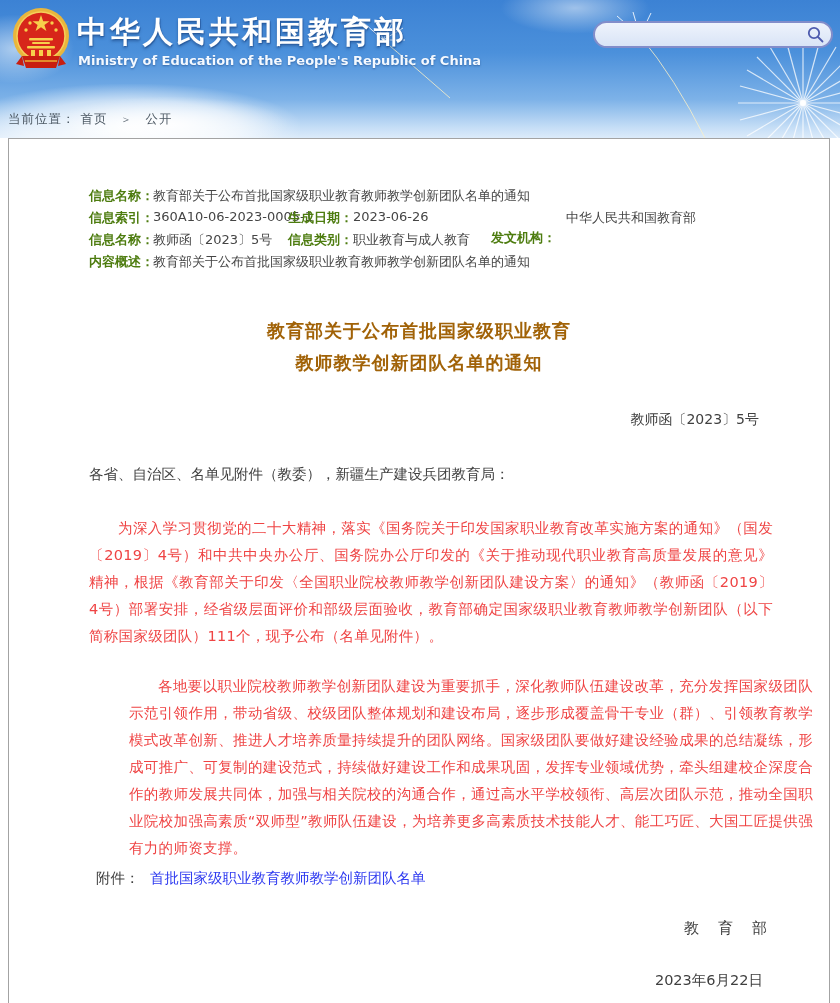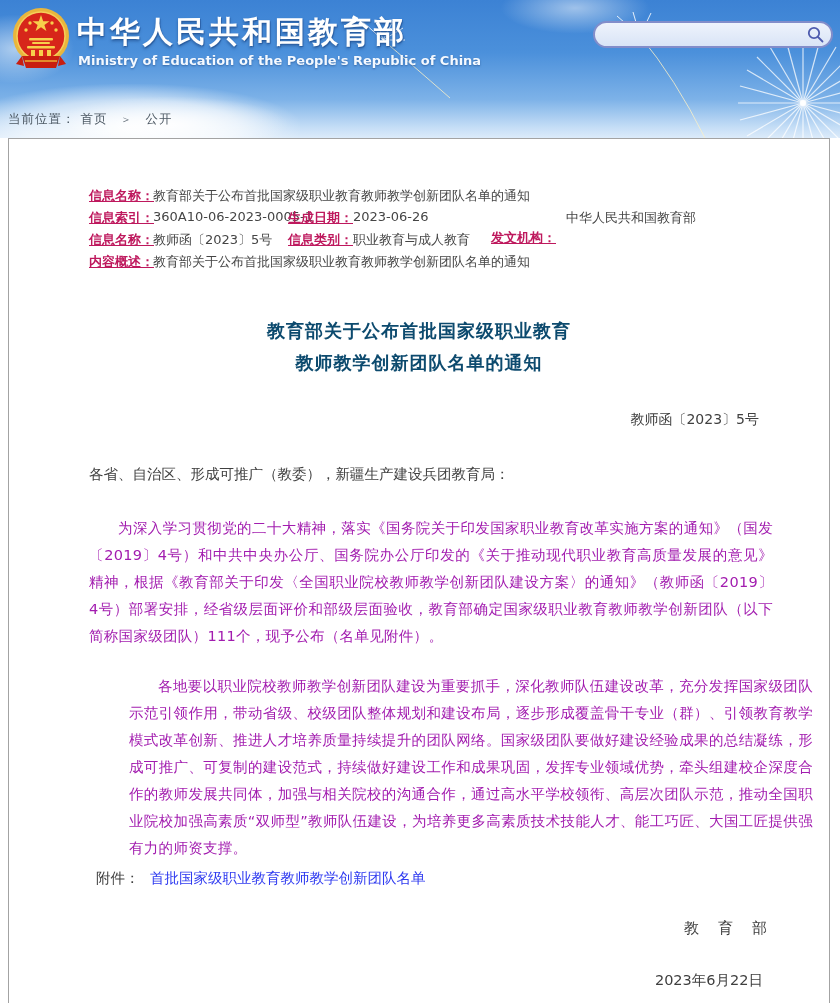--- a/index.html
+++ b/index.html
@@ -53,37 +53,37 @@
   }
   .breadcrumb a{color:#4c5863;text-decoration:none;cursor:pointer;}
   .breadcrumb .sep{margin:0 8px;font-size:11px;color:#5a6670;}
   
   .panel{
     position:absolute;left:8px;top:138px;width:822px;height:866px;box-sizing:border-box;
     background:#ffffff;border:1px solid #a3a3a3;border-bottom:none;
   }
   .meta-row{position:absolute;left:80px;height:20px;white-space:nowrap;font-size:13px;}
   .meta-row span{position:absolute;top:0;white-space:nowrap;}
-  .ml{font-weight:bold;color:#be185d;text-decoration:underline;}
+  .ml{font-weight:bold;color:#4d7c0f;}
   .mv{color:#454545;}
   .r1{top:48px;} .r2{top:70px;} .r3{top:92px;} .r4{top:114px;}
   .p0{left:0;} .pv1{left:64px;} .pl2{left:199px;} .pv2{left:264px;} .pl3{left:402px;margin-top:20px;} .pv3{left:477px;}
   .doc-title{
     position:absolute;left:0;top:176px;width:820px;text-align:center;
-    font-size:18px;font-weight:bold;color:#0c4a6e;line-height:32px;letter-spacing:1px;
+    font-size:18px;font-weight:bold;color:#a16207;line-height:32px;letter-spacing:1px;
   }
   .doc-no{
     position:absolute;right:70px;top:272px;font-size:14px;color:#404040;white-space:nowrap;
   }
   .salutation{
     position:absolute;left:80px;top:326px;font-size:14.5px;color:#404040;white-space:nowrap;
   }
   .body-p{
     position:absolute;left:80px;width:684px;margin:0;
-    font-size:14.5px;line-height:27px;color:#a21caf;
+    font-size:14.5px;line-height:27px;color:#ef4444;
     text-align:justify;text-indent:2em;letter-spacing:.3px;
   }
   .p1{top:376px;} .p2{top:534px;margin-left:40px;}
   .attachment{position:absolute;left:80px;top:730px;font-size:14.5px;color:#404040;white-space:nowrap;padding-left:7px;}
   .attachment a{color:#2e3af0;text-decoration:none;cursor:pointer;margin-left:6px;}
   .signer{position:absolute;right:60px;top:780px;font-size:15px;color:#3f3f3f;white-space:nowrap;letter-spacing:2px;}
   .doc-date{position:absolute;right:66px;top:832px;font-size:14.5px;color:#3f3f3f;white-space:nowrap;}
 </style>
 </head>
 <body>
@@ -213,21 +213,21 @@
     <span class="mv pv1">教育部关于公布首批国家级职业教育教师教学创新团队名单的通知</span>
   </div>
 
   <div class="doc-title">
     <div>教育部关于公布首批国家级职业教育</div>
     <div>教师教学创新团队名单的通知</div>
   </div>
 
   <div class="doc-no">教师函〔2023〕5号</div>
 
-  <div class="salutation">各省、自治区、形成可推广（教委），新疆生产建设兵团教育局：</div>
+  <div class="salutation">各省、自治区、名单见附件（教委），新疆生产建设兵团教育局：</div>
 
   <p class="body-p p1">为深入学习贯彻党的二十大精神，落实《国务院关于印发国家职业教育改革实施方案的通知》（国发〔2019〕4号）和中共中央办公厅、国务院办公厅印发的《关于推动现代职业教育高质量发展的意见》精神，根据《教育部关于印发〈全国职业院校教师教学创新团队建设方案〉的通知》（教师函〔2019〕4号）部署安排，经省级层面评价和部级层面验收，教育部确定国家级职业教育教师教学创新团队（以下简称国家级团队）111个，现予公布（名单见附件）。</p>
   <p class="body-p p2">各地要以职业院校教师教学创新团队建设为重要抓手，深化教师队伍建设改革，充分发挥国家级团队示范引领作用，带动省级、校级团队整体规划和建设布局，逐步形成覆盖骨干专业（群）、引领教育教学模式改革创新、推进人才培养质量持续提升的团队网络。国家级团队要做好建设经验成果的总结凝练，形成可推广、可复制的建设范式，持续做好建设工作和成果巩固，发挥专业领域优势，牵头组建校企深度合作的教师发展共同体，加强与相关院校的沟通合作，通过高水平学校领衔、高层次团队示范，推动全国职业院校加强高素质“双师型”教师队伍建设，为培养更多高素质技术技能人才、能工巧匠、大国工匠提供强有力的师资支撑。</p>
 
   <div class="attachment">
     <span>附件：</span>
     <a>首批国家级职业教育教师教学创新团队名单</a>
   </div>
 
   <div class="signer">教　育　部</div>

